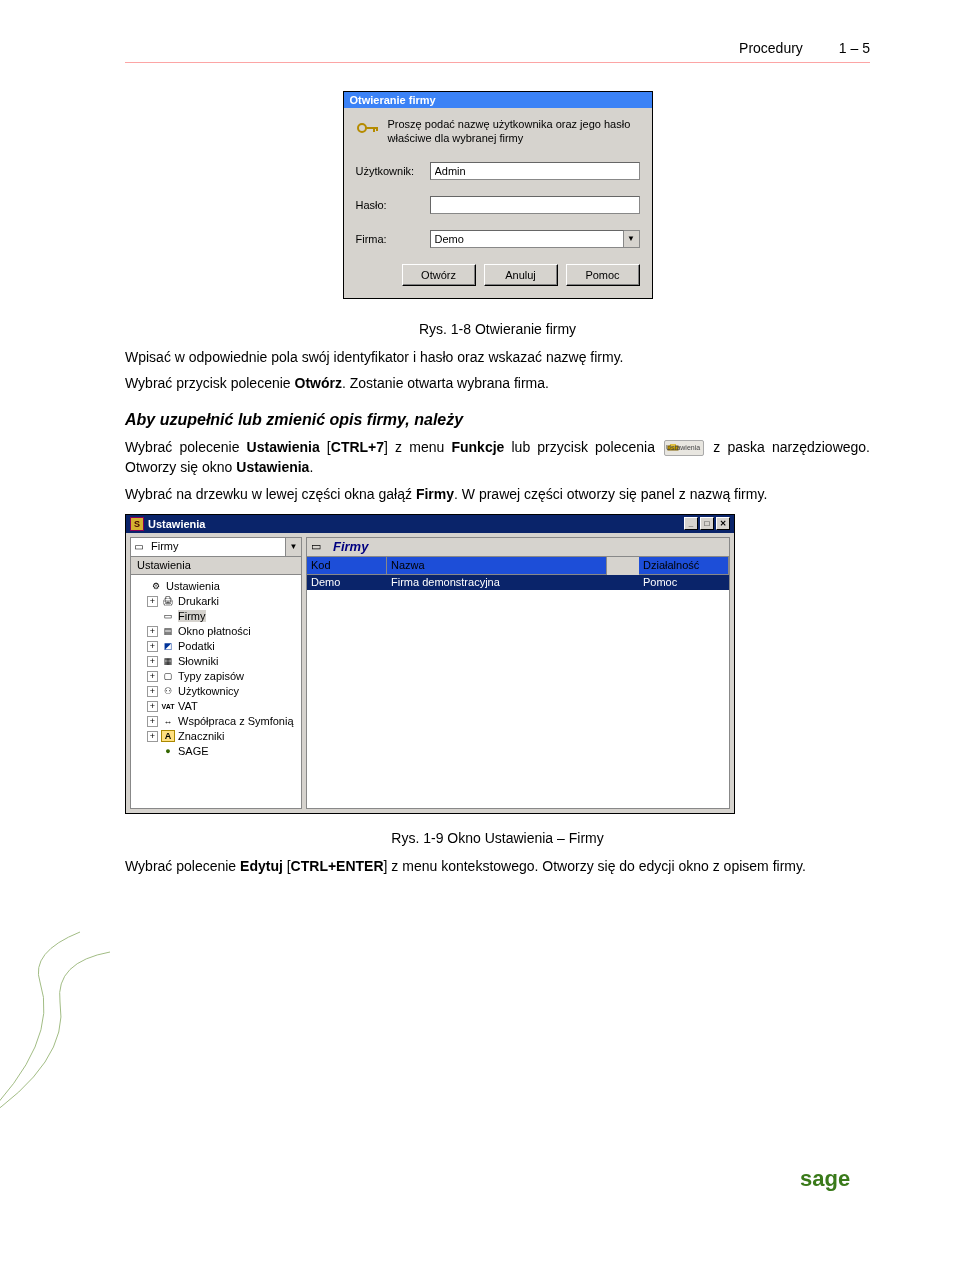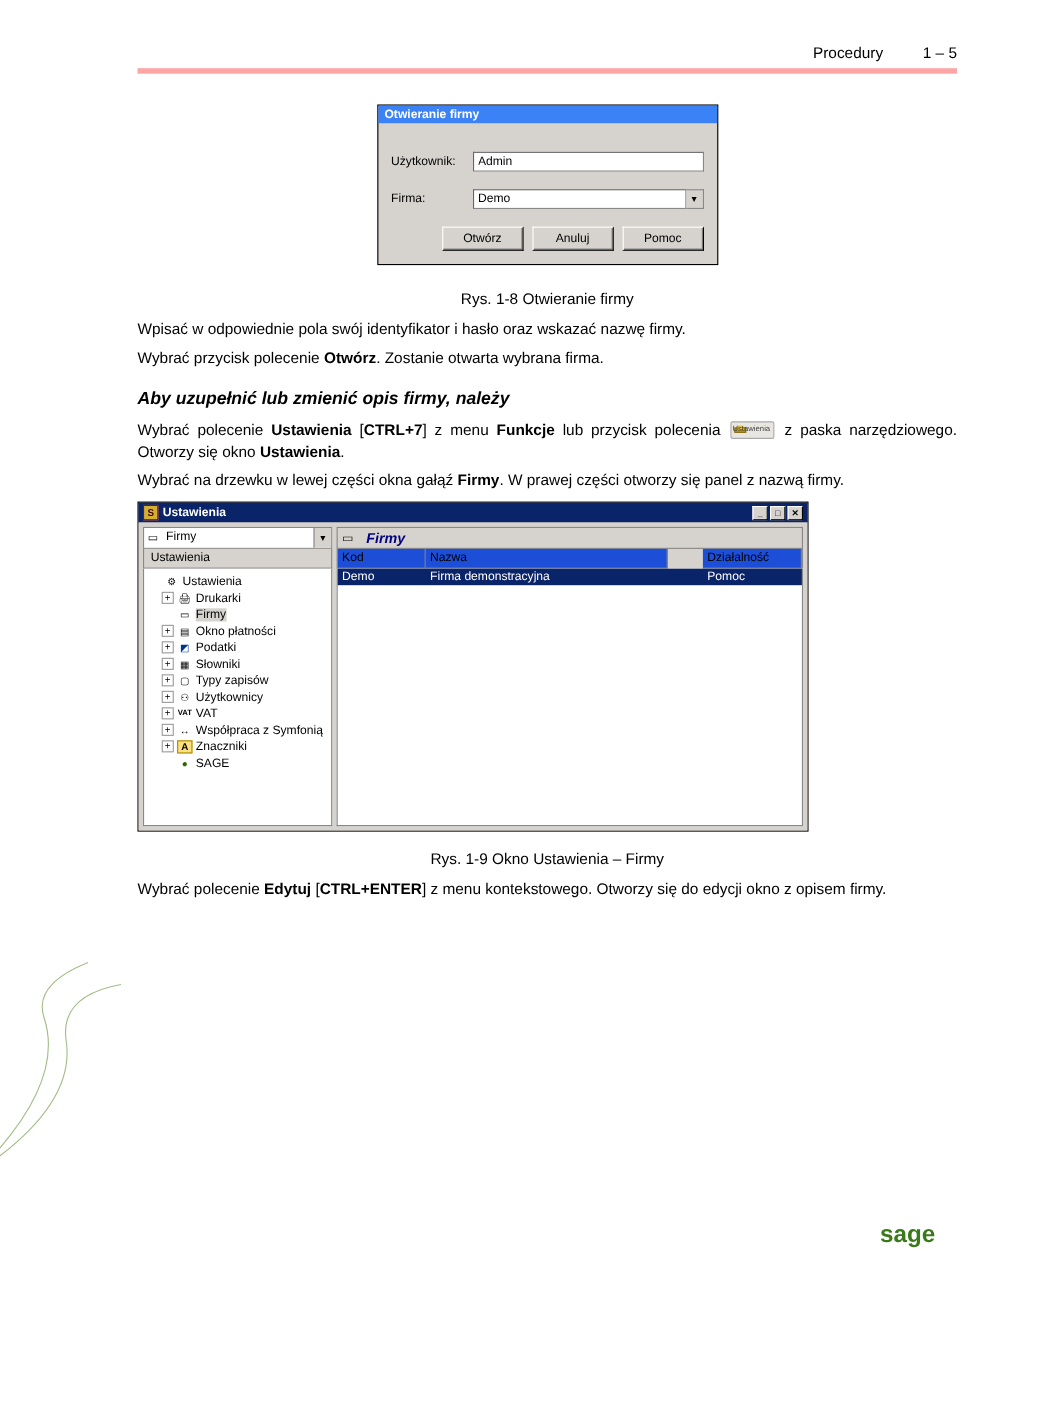--- a/index.html
+++ b/index.html
@@ -13,21 +13,21 @@
   .page {
     width: 960px;
     padding: 40px 90px 40px 125px;
     position: relative;
   }
   .header-line {
     display: flex;
     justify-content: flex-end;
     font-size: 14px;
     color: #000;
-    border-bottom: 5px solid #fca5a5;
+    border-bottom: 1px solid #fca5a5;
     padding-bottom: 6px;
     margin-bottom: 28px;
   }
   .header-line .ht { margin-right: 36px; }
   .header-line .hp { }
 
   
   .dialog1-wrap { display:flex; justify-content:center; margin-bottom:22px; }
   .dialog1 {
     width: 310px;
@@ -161,23 +161,38 @@
 
   <div class="header-line">
     <span class="ht">Procedury</span>
     <span class="hp">1 – 5</span>
   </div>
 
   <div class="dialog1-wrap">
     <div class="dialog1">
       <div class="titlebar">Otwieranie firmy</div>
       <div class="body">
+        <div class="prompt-row">
+          <span class="key-icon">
+            <svg width="24" height="20" viewBox="0 0 24 20">
+              <circle cx="6" cy="10" r="4" fill="none" stroke="#b58b00" stroke-width="2"></circle>
+              <rect x="9" y="9" width="12" height="2" fill="#b58b00"></rect>
+              <rect x="17" y="9" width="2" height="5" fill="#b58b00"></rect>
+              <rect x="20" y="9" width="2" height="4" fill="#b58b00"></rect>
+            </svg>
+          </span>
+          <div class="prompt-text">Proszę podać nazwę użytkownika oraz jego hasło właściwe dla wybranej firmy</div>
+        </div>
         <div class="form-row">
           <div class="form-label">Użytkownik:</div>
           <input class="text-input" value="Admin" style="">
+        </div>
+        <div class="form-row">
+          <div class="form-label">Hasło:</div>
+          <input class="text-input" type="password" value="" style="">
         </div>
         <div class="form-row">
           <div class="form-label">Firma:</div>
           <div class="combo">
             <input class="text-input" value="Demo" style="">
             <div class="drop">▼</div>
           </div>
         </div>
         <div class="btn-row">
           <div class="win-btn">Otwórz</div>

